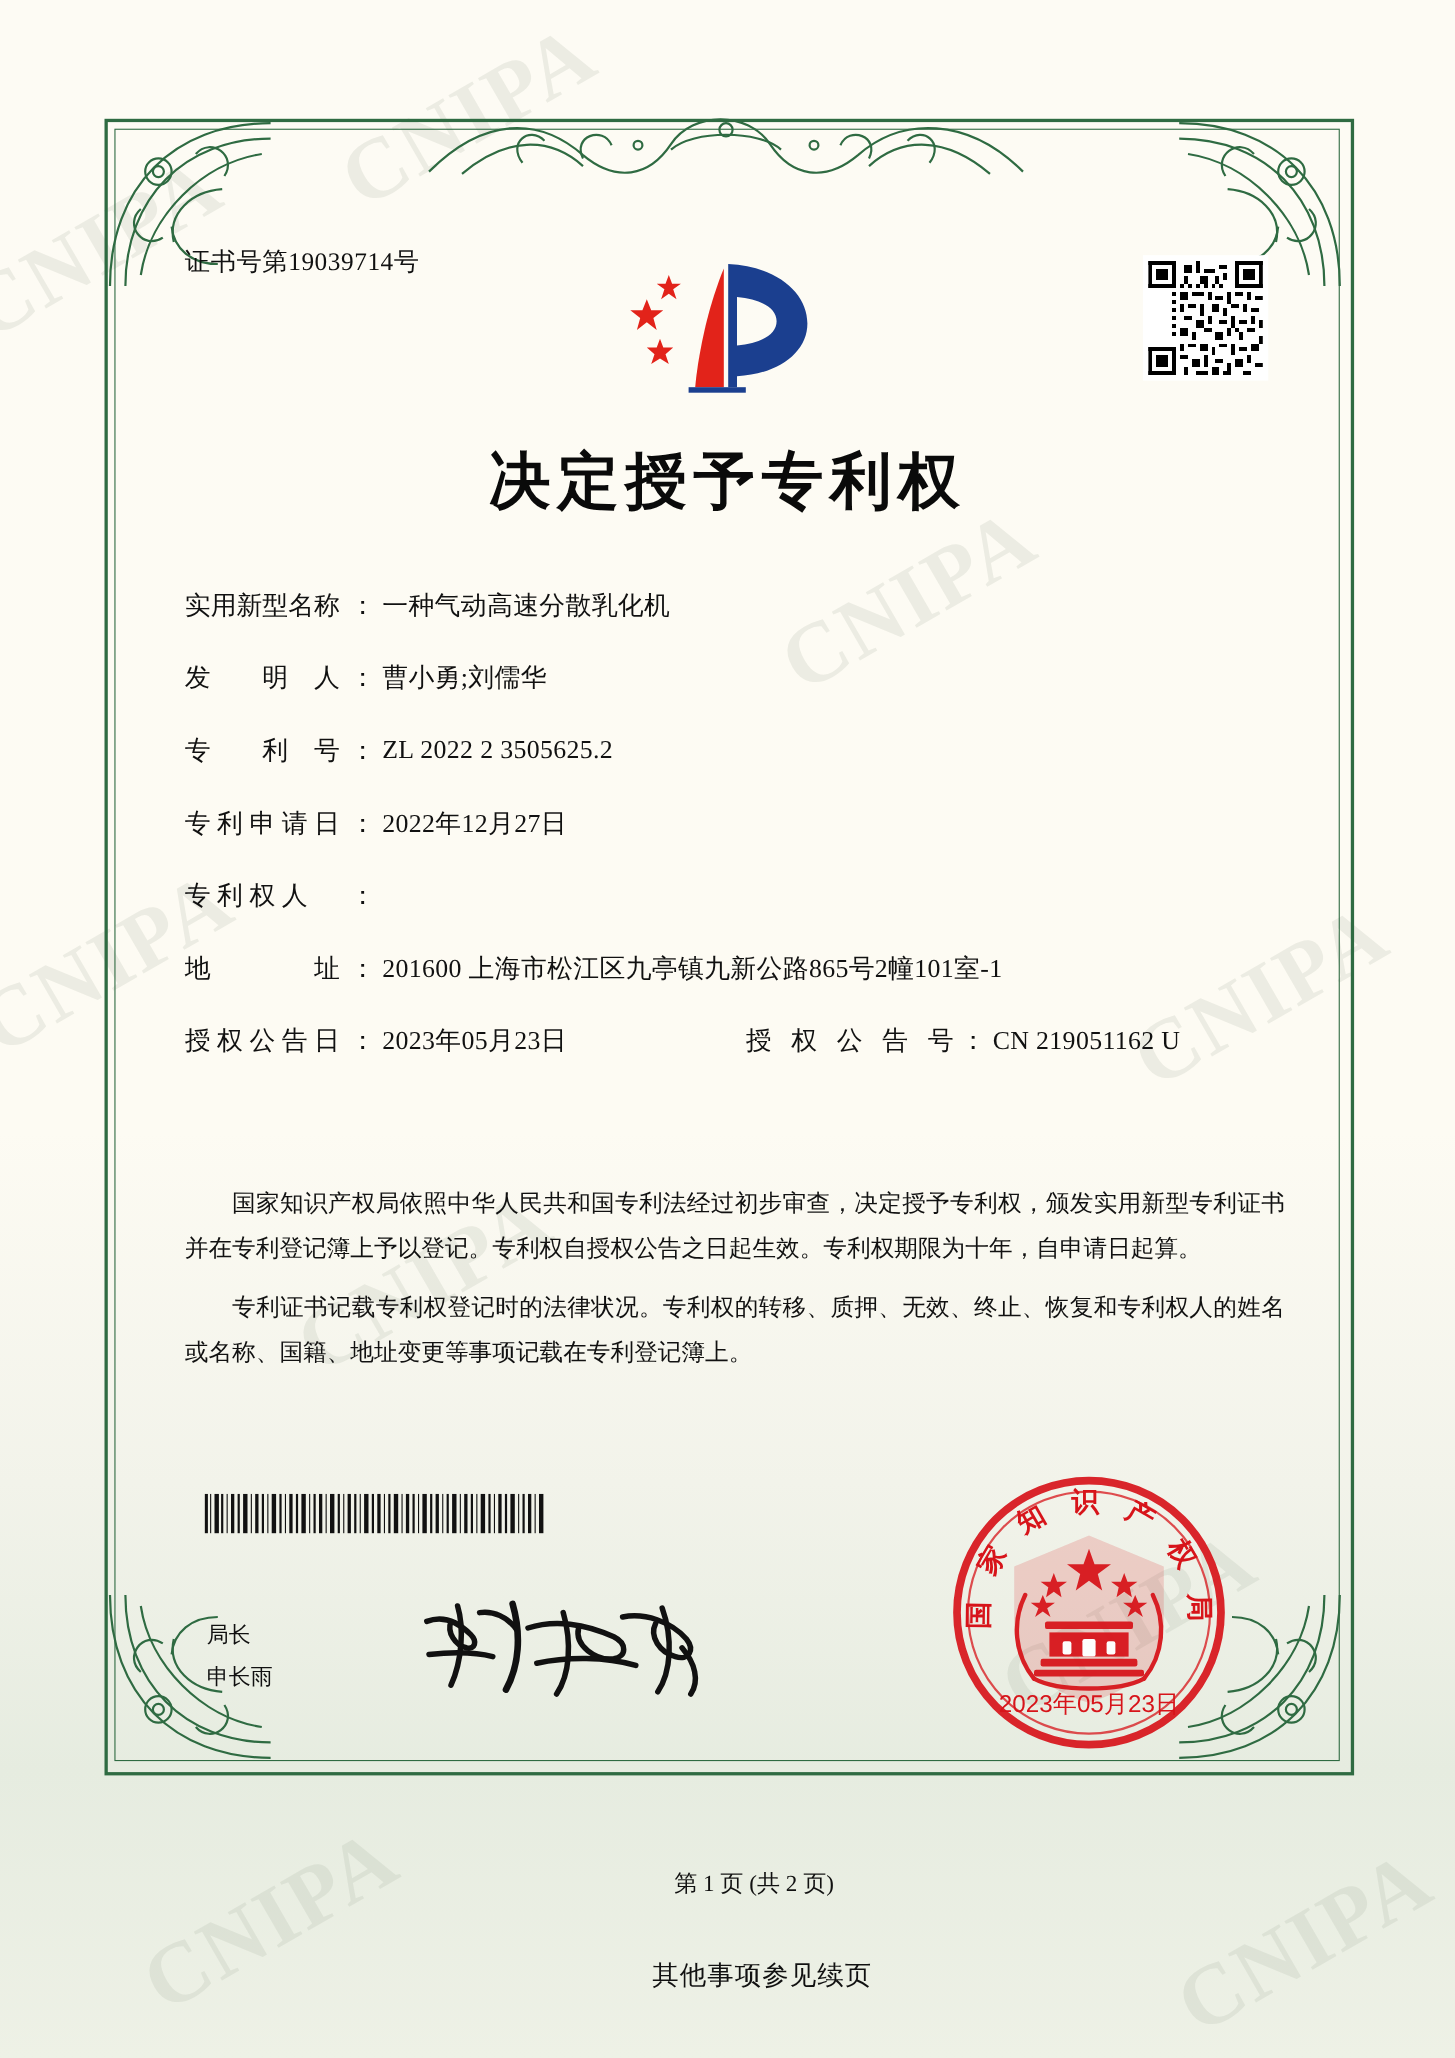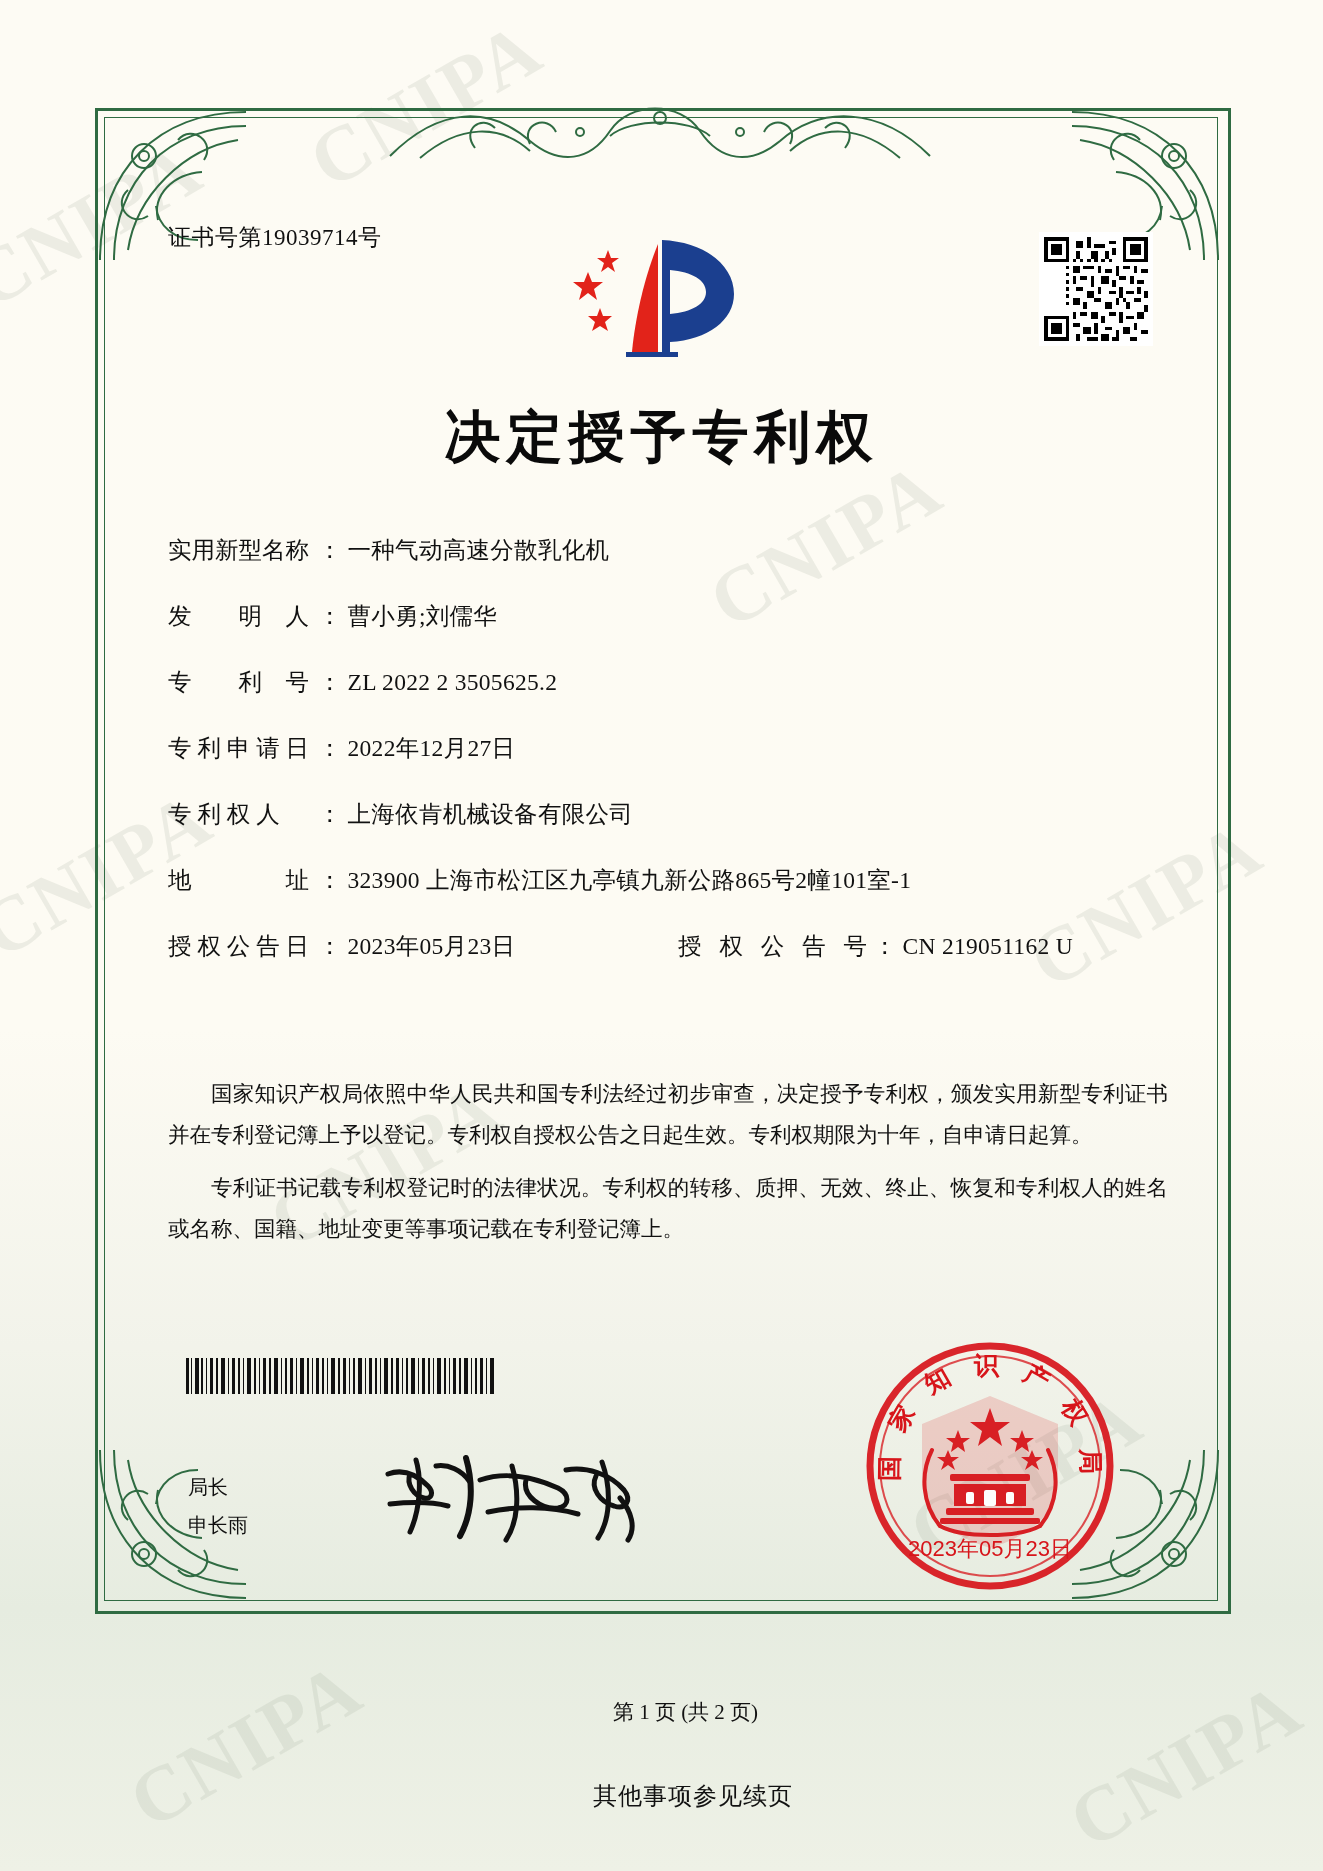--- a/index.html
+++ b/index.html
@@ -479,27 +479,26 @@
 
       <div class="field-row">
         <span class="f-label">专 利 申 请 日</span>
         <span class="f-colon">：</span>
         <span class="f-value">2022年12月27日</span>
       </div>
 
       <div class="field-row">
         <span class="f-label">专 利 权 人</span>
         <span class="f-colon">：</span>
-        <span class="f-value">上海依肯机械设备有限公司</span>
       </div>
 
       <div class="field-row">
         <span class="f-label">地　　　　址</span>
         <span class="f-colon">：</span>
-        <span class="f-value">323900 上海市松江区九亭镇九新公路865号2幢101室-1</span>
+        <span class="f-value">201600 上海市松江区九亭镇九新公路865号2幢101室-1</span>
       </div>
 
       <div class="row-split">
         <div class="split-left">
           <span class="f-label">授 权 公 告 日</span>
           <span class="f-colon">：</span>
           <span class="f-value">2023年05月23日</span>
         </div>
         <div class="split-right">
           <span class="sr-label">授 权 公 告 号</span>

